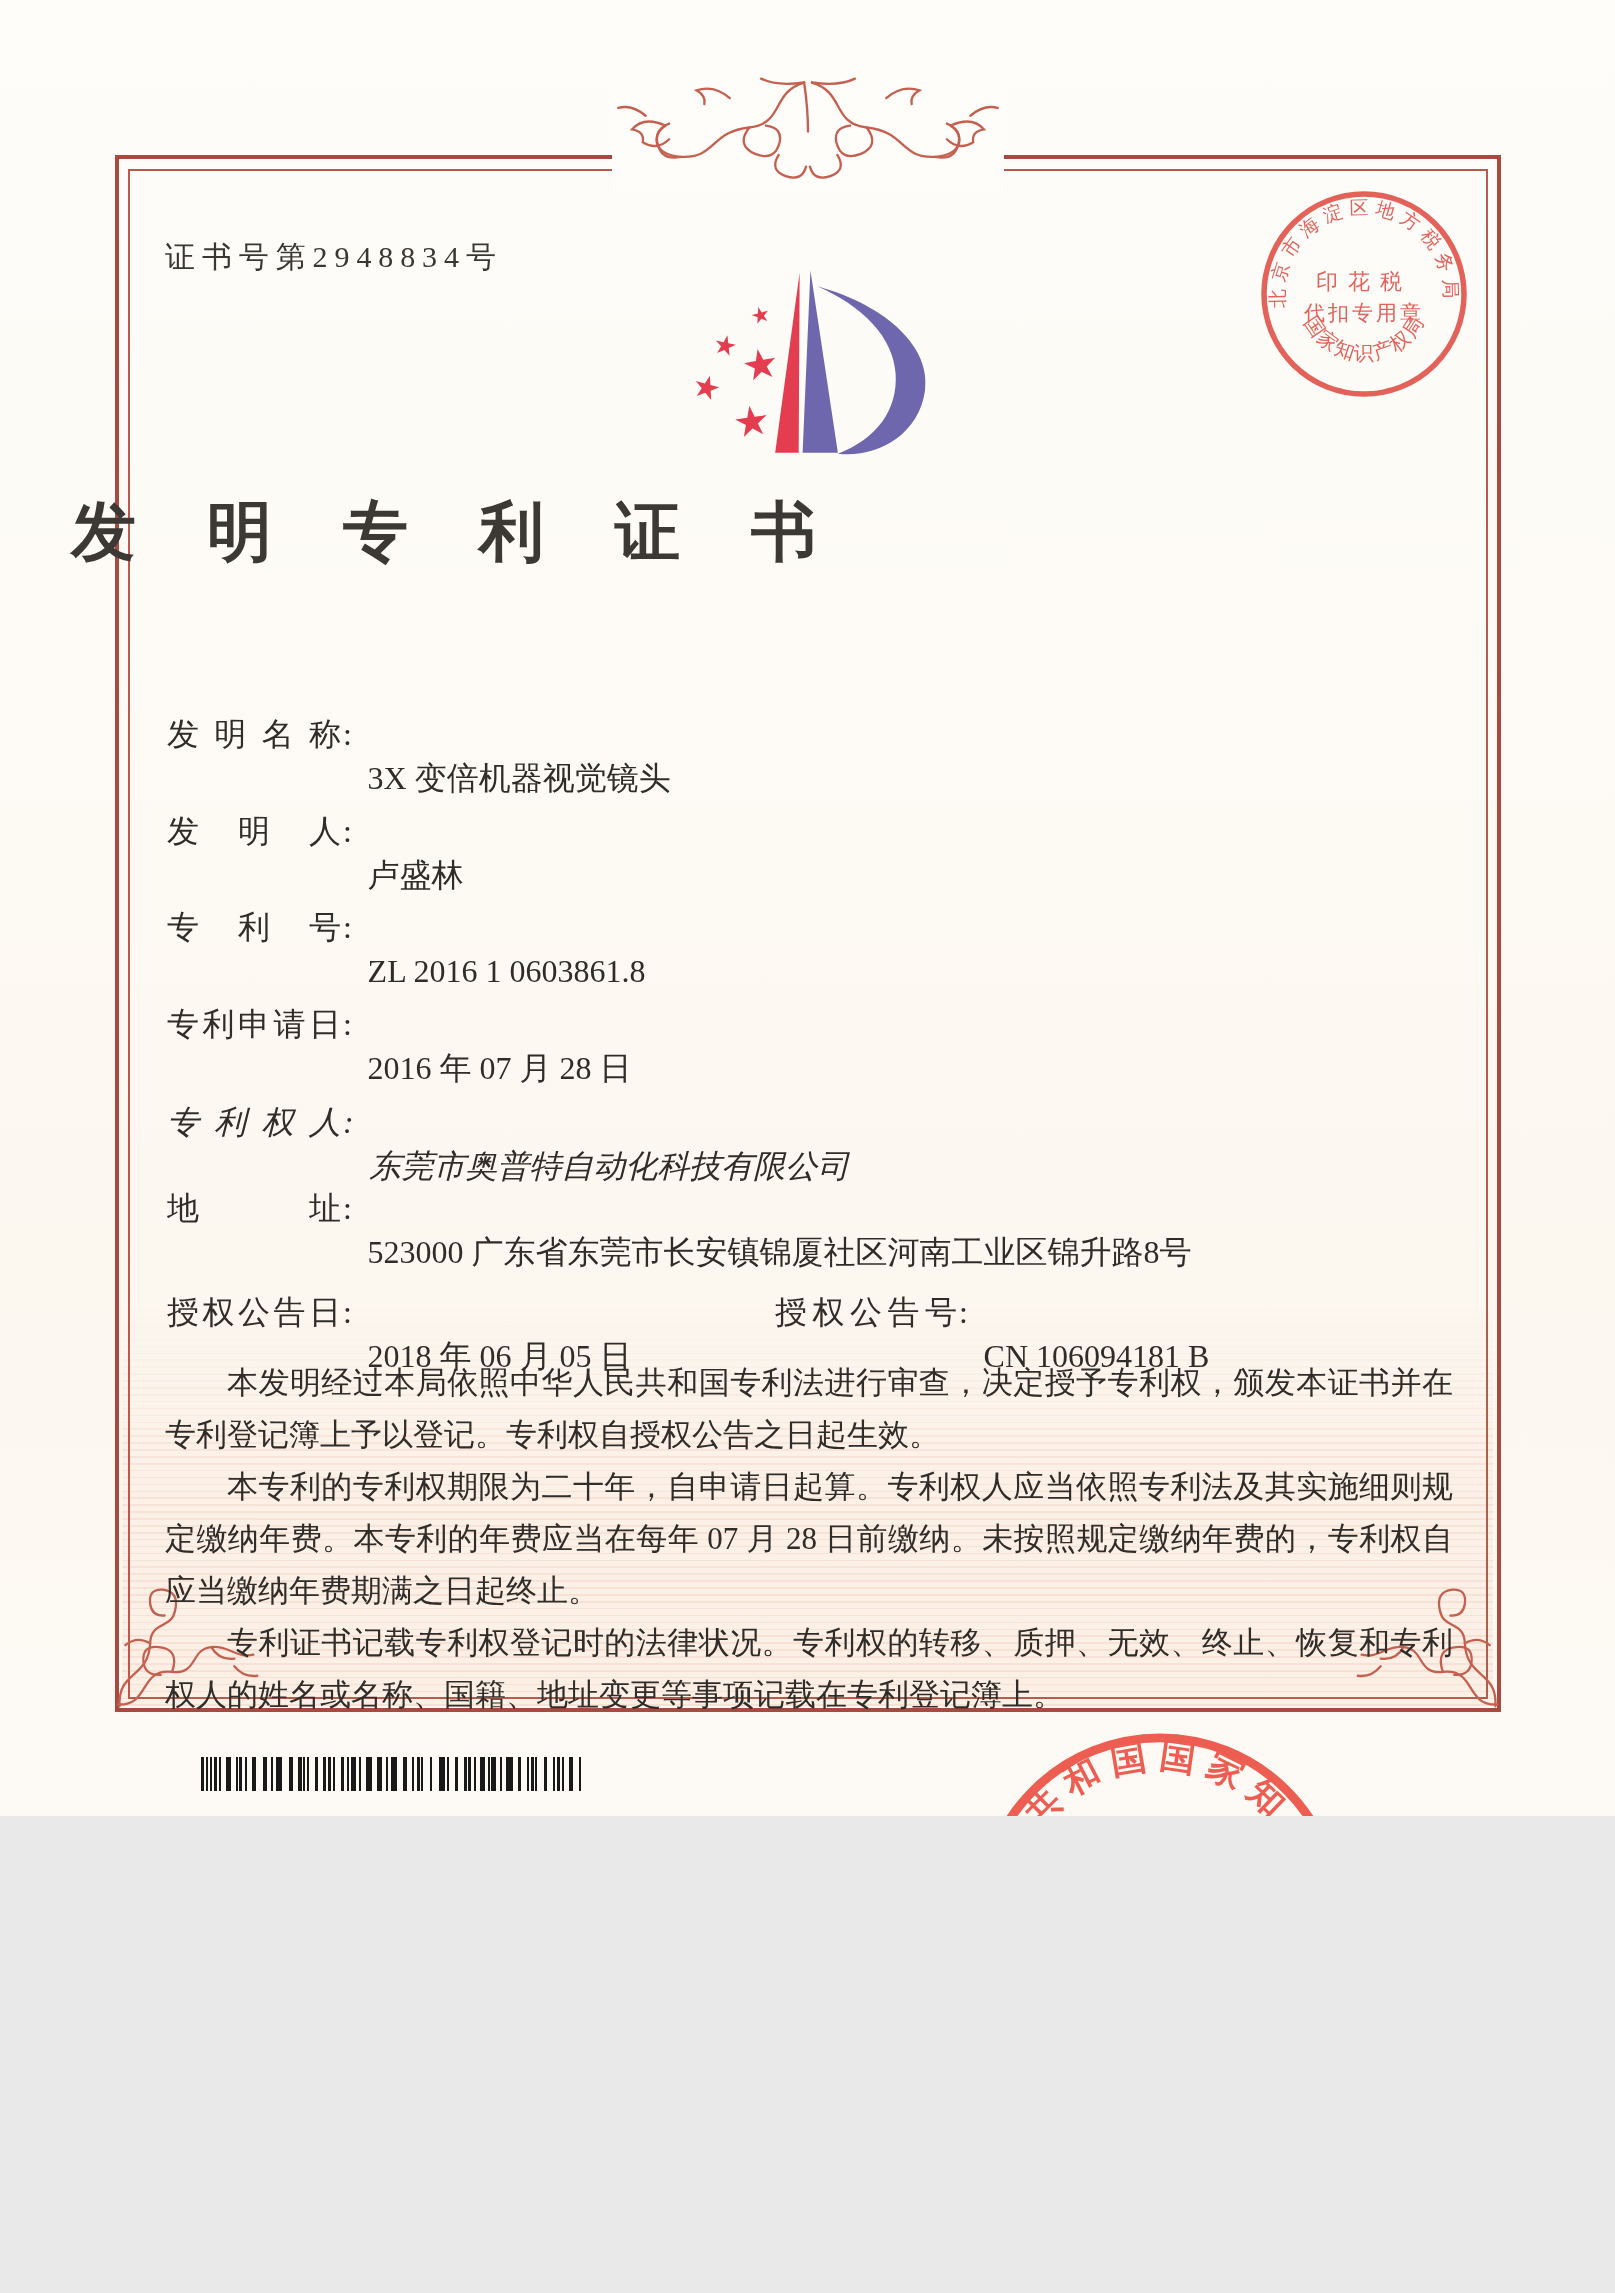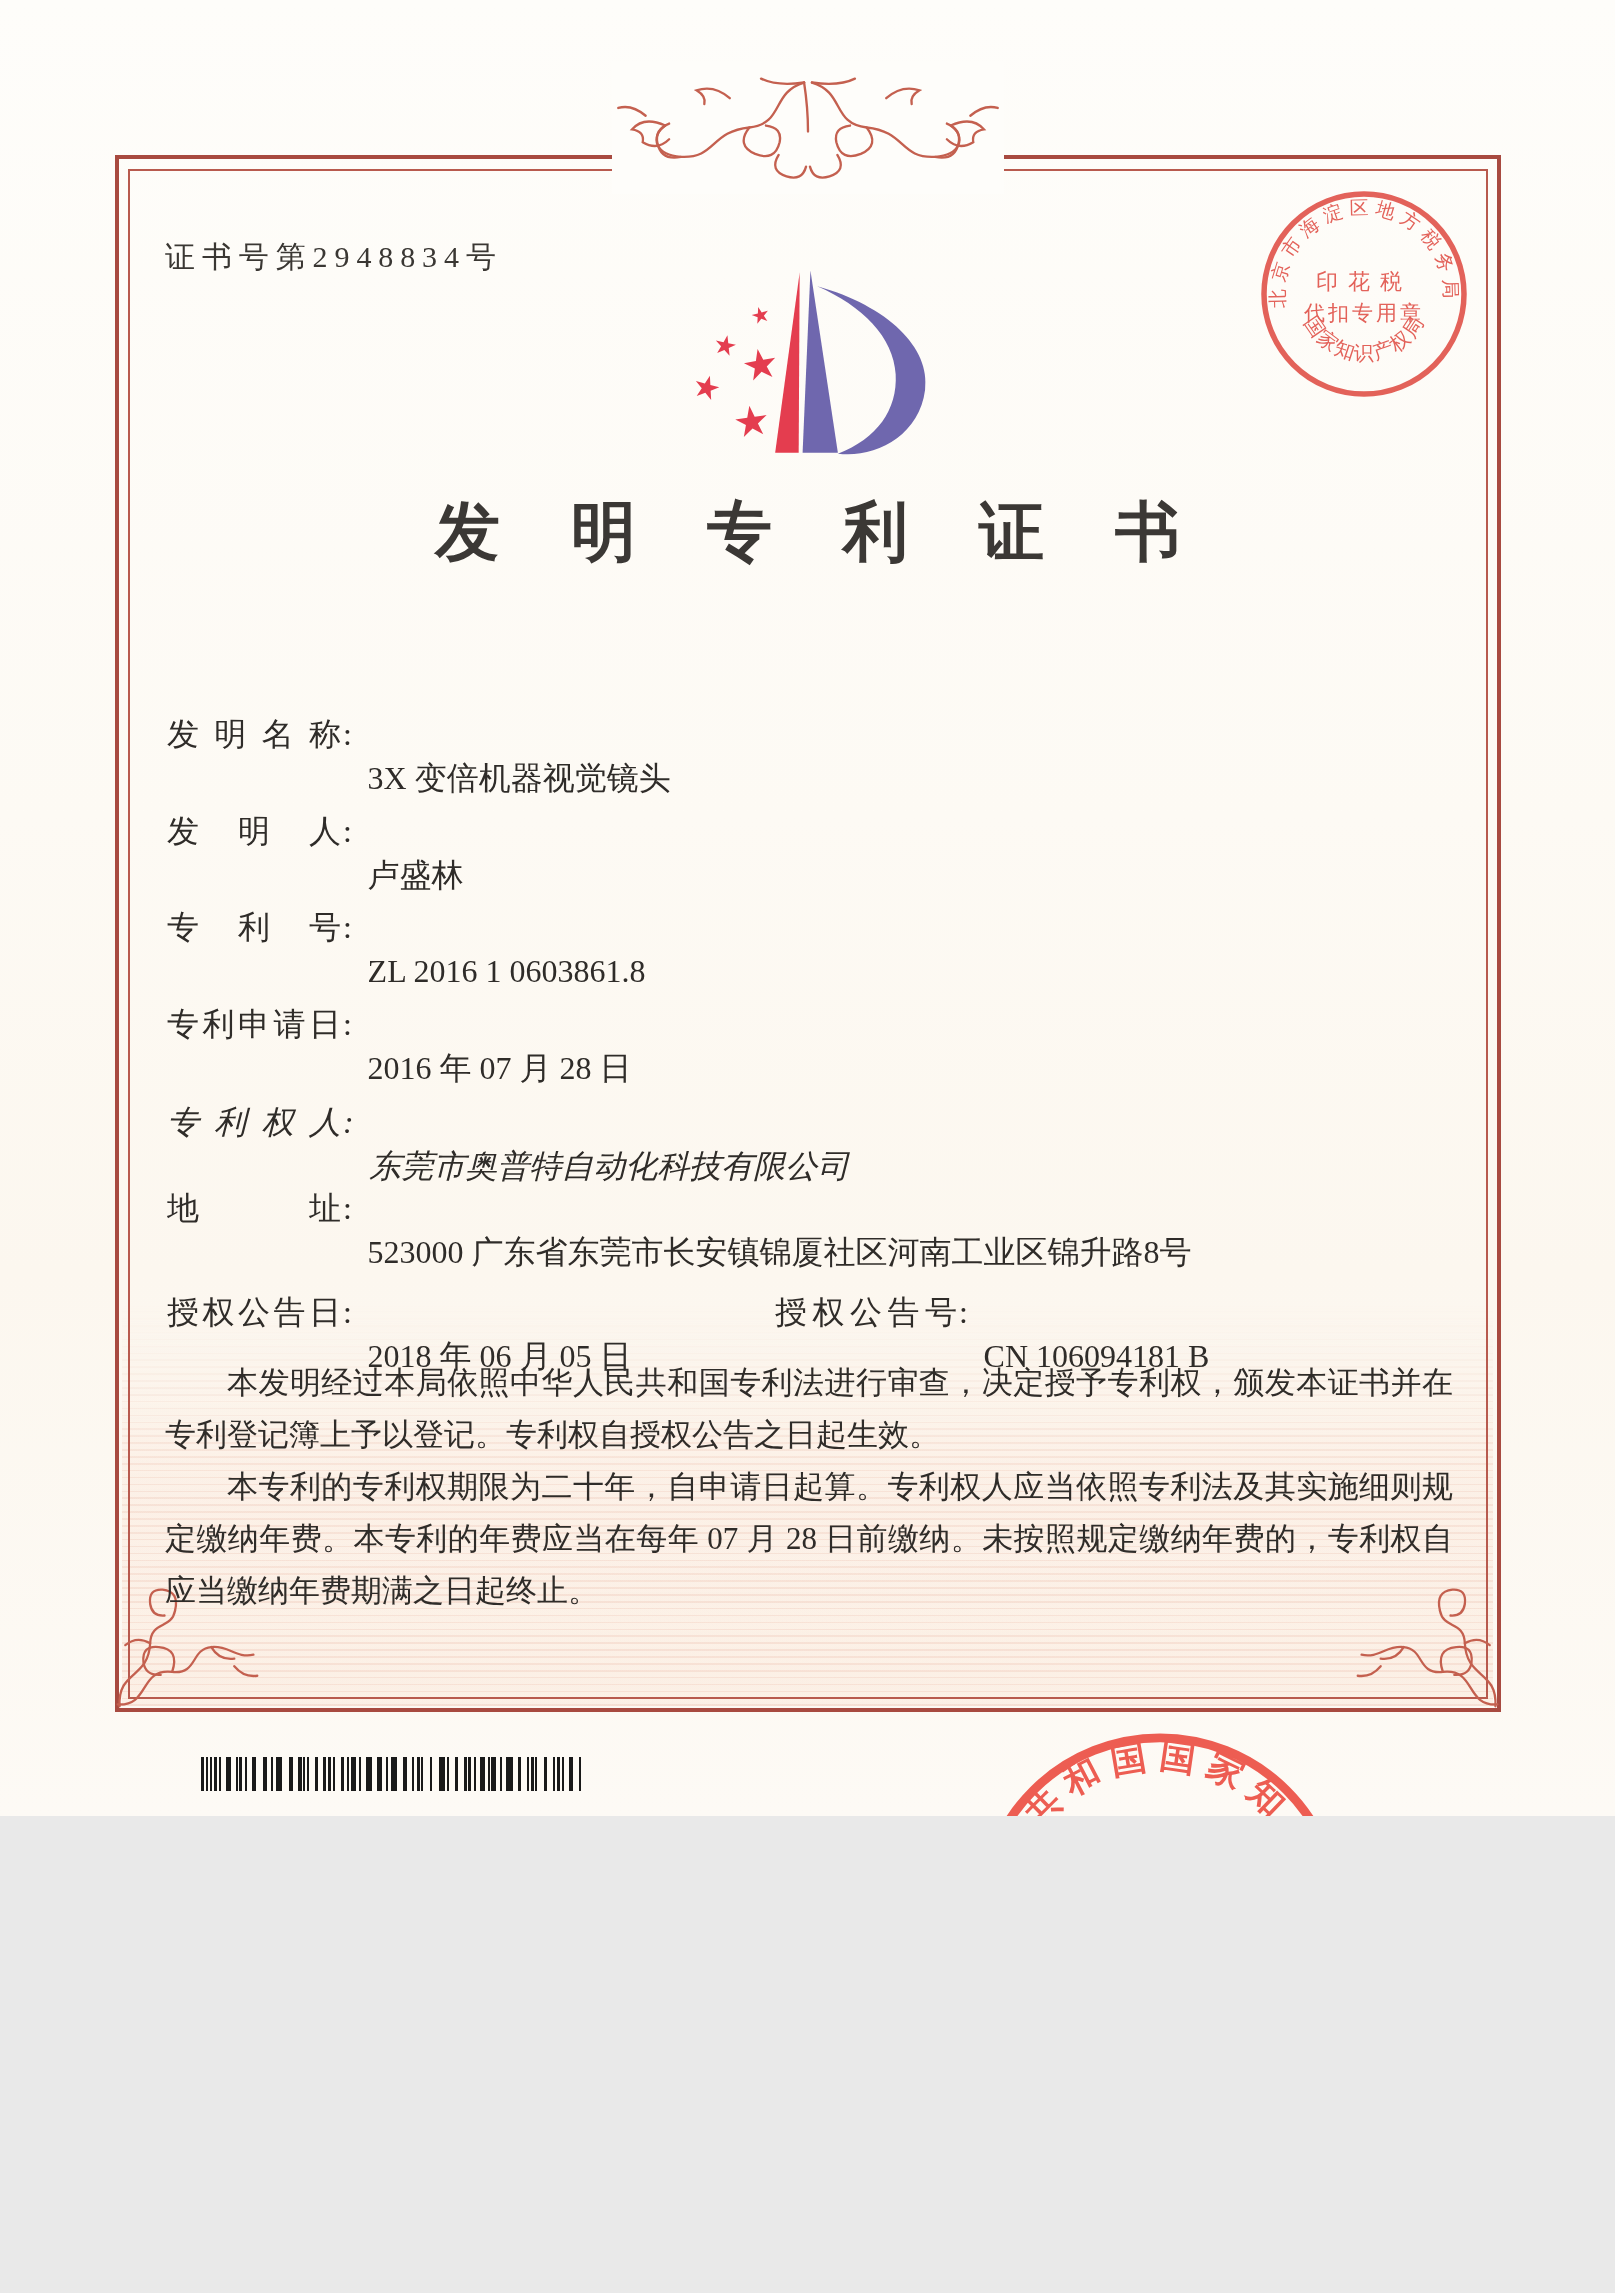--- a/index.html
+++ b/index.html
@@ -24,21 +24,21 @@
   .frame-inner{position:absolute;left:128px;top:169px;right:127px;bottom:117px;border:2px solid #b85a4e;}
   
   .ornament-top{position:absolute;left:612px;top:61px;width:392px;height:133px;background:#fefdfa;}
   .corner-flourish{position:absolute;width:153px;height:153px;}
   .corner-br{right:110px;bottom:102px;}
   .corner-bl{left:110px;bottom:102px;transform:scaleX(-1);}
   .cert-no{position:absolute;left:165px;top:237px;font-size:30px;letter-spacing:6.9px;color:#3a3733;}
   .logo{position:absolute;left:635px;top:245px;width:345px;height:241px;}
   .tax-stamp{position:absolute;left:1256px;top:186px;width:216px;height:216px;mix-blend-mode:multiply;opacity:.92;}
   .title{
-    position:absolute;left:0;right:0;top:488px;text-align:center;
+    position:absolute;left:0;right:0;top:488px;text-align:left;
     font-size:65px;font-weight:600;color:#3b3835;
     letter-spacing:71px;text-indent:71px;white-space:nowrap;
   }
   .fields{position:absolute;left:0;top:0;width:100%;}
   .frow{position:absolute;left:167px;width:1290px;font-size:32px;line-height:1.55;color:#2f2c29;}
   .flabel{display:inline-block;width:174px;text-align:justify;text-align-last:justify;vertical-align:top;}
   .fcolon{display:inline-block;vertical-align:top;margin-left:2px;}
   .fvalue{display:inline-block;vertical-align:top;margin-left:15.7px;margin-top:44px;}
   .r1{top:710px;} .r2{top:807px;} .r3{top:903px;} .r4{top:1000px;} .r5{top:1098px;font-style:italic;} .r6{top:1184px;} .r7{top:1288px;}
   .r6 .fvalue{width:921px;}
@@ -188,20 +188,21 @@
       <span class="flabel">授权公告日</span><span class="fcolon">:</span><span class="fvalue">2018 年 06 月 05 日</span>
       <span class="grp2">
         <span class="flabel">授权公告号</span><span class="fcolon">:</span><span class="fvalue">CN 106094181 B</span>
       </span>
     </div>
   </div>
 
   <div class="body-text">
     <p>本发明经过本局依照中华人民共和国专利法进行审查，决定授予专利权，颁发本证书并在专利登记簿上予以登记。专利权自授权公告之日起生效。</p>
     <p>本专利的专利权期限为二十年，自申请日起算。专利权人应当依照专利法及其实施细则规定缴纳年费。本专利的年费应当在每年 07 月 28 日前缴纳。未按照规定缴纳年费的，专利权自应当缴纳年费期满之日起终止。</p>
+    <p>专利证书记载专利权登记时的法律状况。专利权的转移、质押、无效、终止、恢复和专利权人的姓名或名称、国籍、地址变更等事项记载在专利登记簿上。</p>
   </div>
 
   <div class="barcode"></div>
 
   <div class="sig-title">局长</div>
   <div class="sig-name">申长雨</div>
 
   <svg class="signature" viewBox="0 0 430 240">
     <g fill="none" stroke="#2b2a28" stroke-width="8" stroke-linecap="round" opacity="0.9">
       <path d="M58,58 C98,34 130,46 124,78 C118,110 72,120 54,102 C42,90 54,72 74,70"></path>

